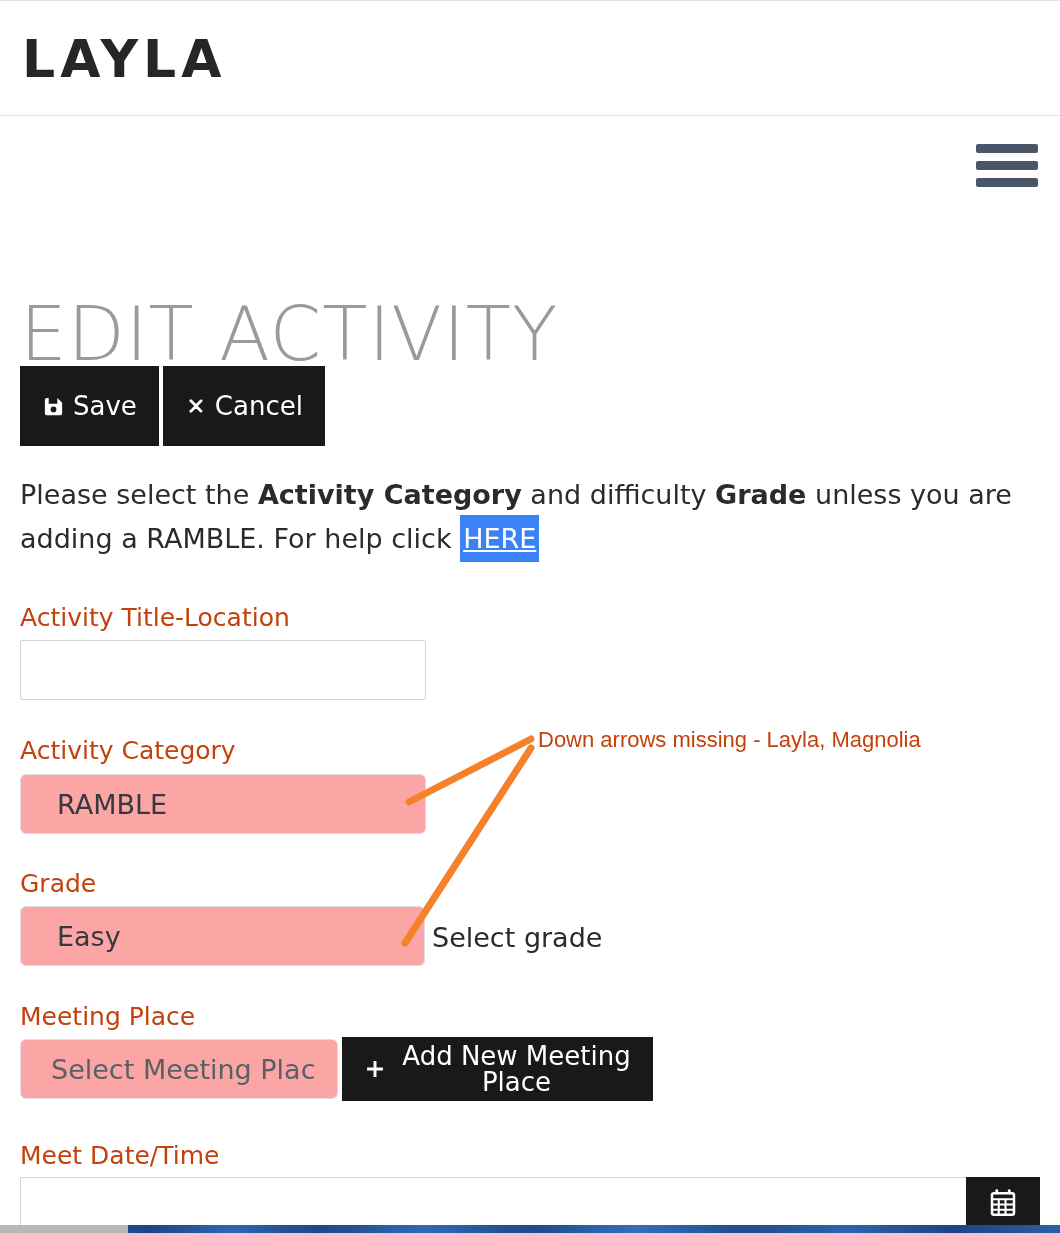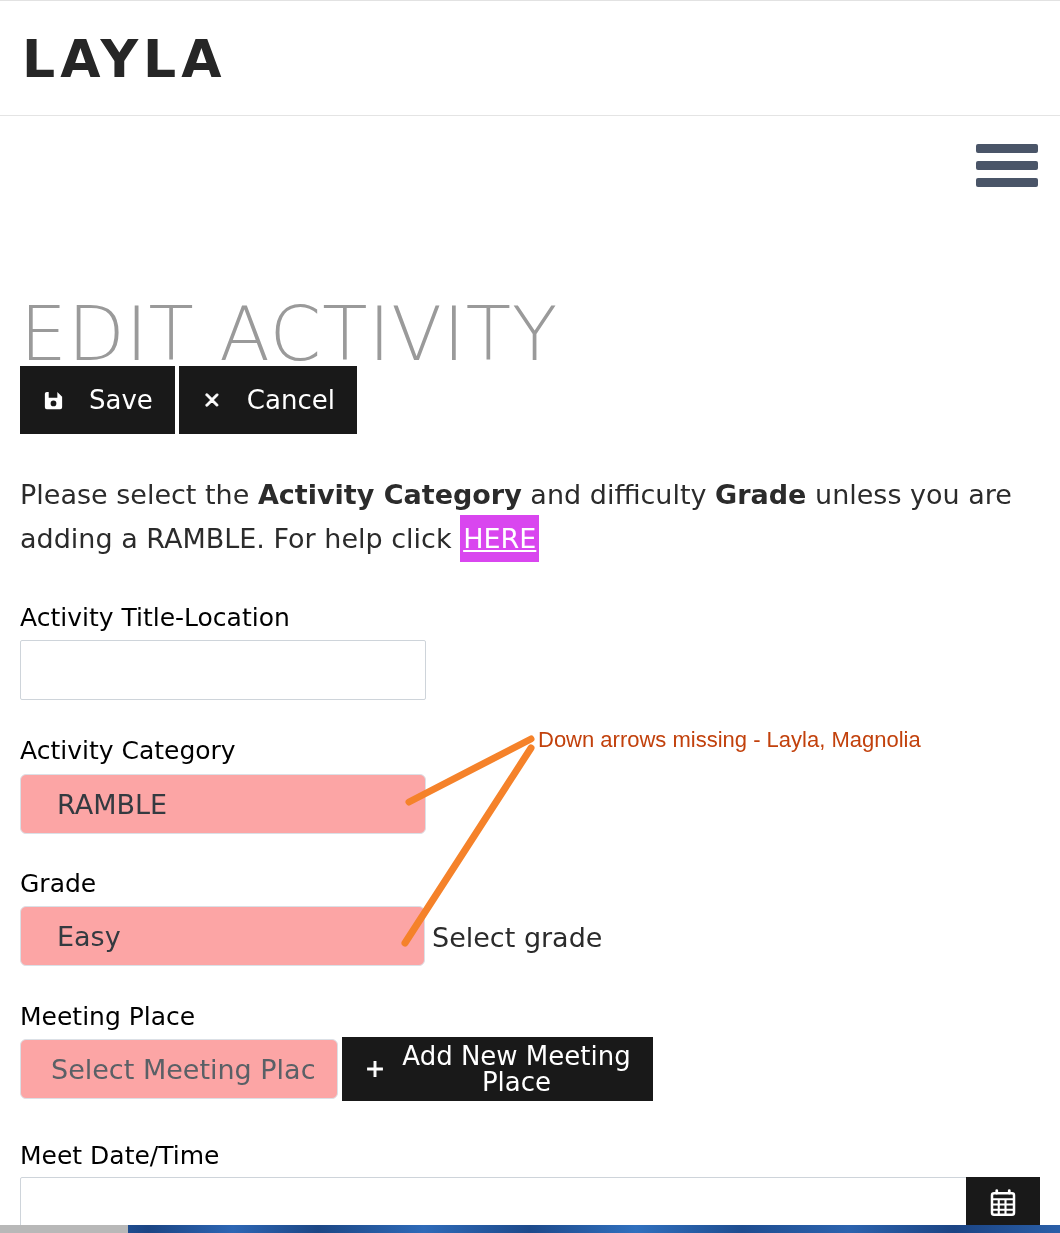--- a/index.html
+++ b/index.html
@@ -68,25 +68,25 @@
   #action-buttons {
     position: absolute;
     left: 20px; top: 366px;
     display: flex;
     gap: 4px;
   }
   .btn-dark {
     background: #191919;
     color: #ffffff;
     border: none;
-    height: 68px;
+    height: 80px;
     display: flex;
     align-items: center;
     justify-content: center;
-    gap: 24px;
+    gap: 8px;
     font-family: "DejaVu Sans", sans-serif;
     font-size: 26px;
     padding: 0 22px;
     cursor: pointer;
     border-radius: 0;
     line-height: 1;
   }
   .btn-icon {
     display: inline-flex;
     align-items: center;
@@ -99,34 +99,34 @@
     left: 20px; top: 446px;
     width: 1015px;
     font-family: "DejaVu Sans", sans-serif;
     font-size: 27px;
     line-height: 44px;
     color: #2b2b2b;
     font-weight: 400;
   }
   #instructions b { font-weight: 700; }
   .here-link {
-    background: #d946ef;
+    background: #3b82f6;
     color: #ffffff;
     text-decoration: underline;
     padding: 8px 3px;
     font-weight: 400;
     cursor: pointer;
   }
 
   
   .field-label {
     position: absolute;
     font-family: "DejaVu Sans", sans-serif;
     font-size: 25px;
-    color: #000000;
+    color: #c2410c;
     line-height: 32px;
     white-space: nowrap;
   }
   .text-input {
     position: absolute;
     background: #ffffff;
     border: 1px solid #ced4da;
     border-radius: 2px;
     font-family: "DejaVu Sans", sans-serif;
     font-size: 24px;

